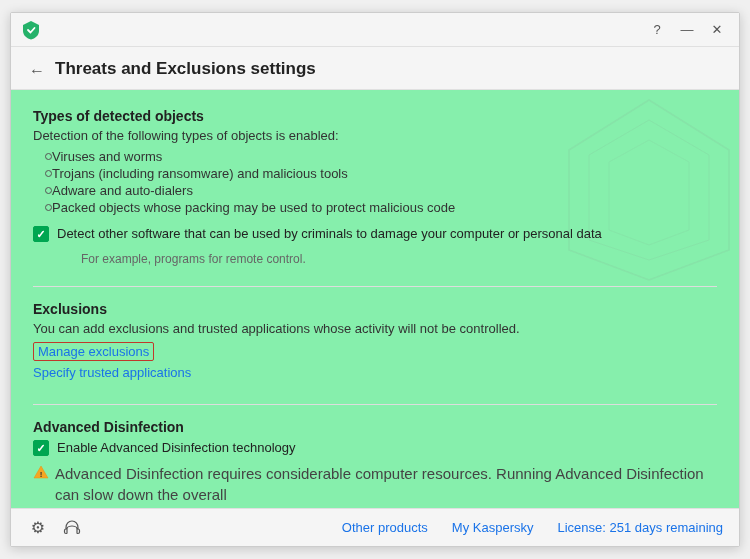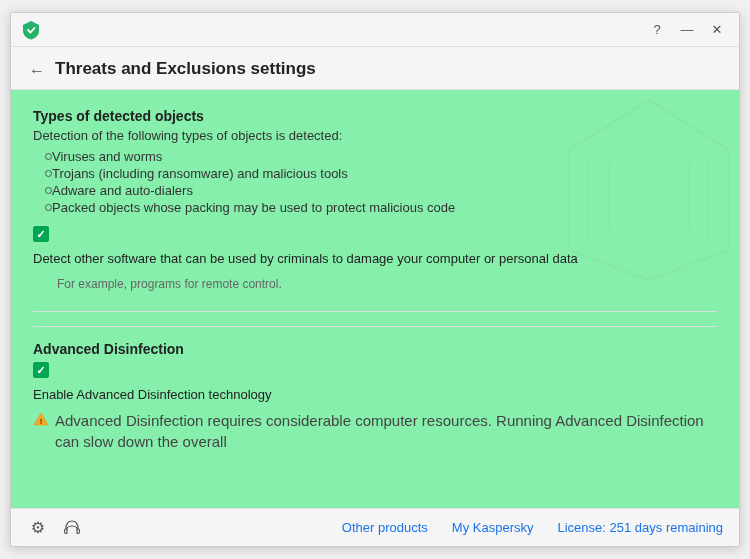--- a/index.html
+++ b/index.html
@@ -122,21 +122,20 @@
       border: 1.5px solid #555;
       flex-shrink: 0;
       margin-top: 4px;
       background: none;
     }
     .checkbox-row {
       display: flex;
       align-items: flex-start;
       gap: 8px;
       margin-bottom: 4px;
-      flex-direction: column;
     }
     .checkbox-custom {
       width: 16px;
       height: 16px;
       flex-shrink: 0;
       margin-top: 1px;
       display: flex;
       align-items: center;
       justify-content: center;
       border-radius: 2px;
@@ -284,21 +283,21 @@
     <svg class="bg-pattern" viewBox="0 0 180 200">
       <polygon points="90,10 170,60 170,160 90,190 10,160 10,60" fill="none" stroke="#888" stroke-width="1.5"></polygon>
       <polygon points="90,30 150,65 150,150 90,170 30,150 30,65" fill="none" stroke="#888" stroke-width="1"></polygon>
       <polygon points="90,50 130,72 130,140 90,155 50,140 50,72" fill="none" stroke="#888" stroke-width="0.8"></polygon>
     </svg>
 
     <div class="content">
 
       <div class="section">
         <div class="section-title">Types of detected objects</div>
-        <div class="section-desc">Detection of the following types of objects is detected:</div>
+        <div class="section-desc">Detection of the following types of objects is enabled:</div>
         <ul class="bullet-list">
           <li>
             <span class="bullet-circle"></span>
             <span>Viruses and worms</span>
           </li>
           <li>
             <span class="bullet-circle"></span>
             <span>Trojans (including ransomware) and malicious tools</span>
           </li>
           <li>
@@ -314,20 +313,27 @@
           <div class="checkbox-custom checked-green"></div>
           <div>
             <div class="checkbox-label">Detect other software that can be used by criminals to damage your computer or personal data</div>
             <div class="checkbox-sublabel">For example, programs for remote control.</div>
           </div>
         </div>
       </div>
 
       <hr class="divider">
 
+      <div class="section">
+        <div class="section-title">Exclusions</div>
+        <div class="section-desc">You can add exclusions and trusted applications whose activity will not be controlled.</div>
+        <a class="link-btn highlighted">Manage exclusions</a>
+        <br>
+        <a class="link-btn">Specify trusted applications</a>
+      </div>
 
       <hr class="divider">
 
       <div class="section">
         <div class="section-title">Advanced Disinfection</div>
         <div class="checkbox-row">
           <div class="checkbox-custom checked-green"></div>
           <div class="checkbox-label">Enable Advanced Disinfection technology</div>
         </div>
         <div class="warning-row">

